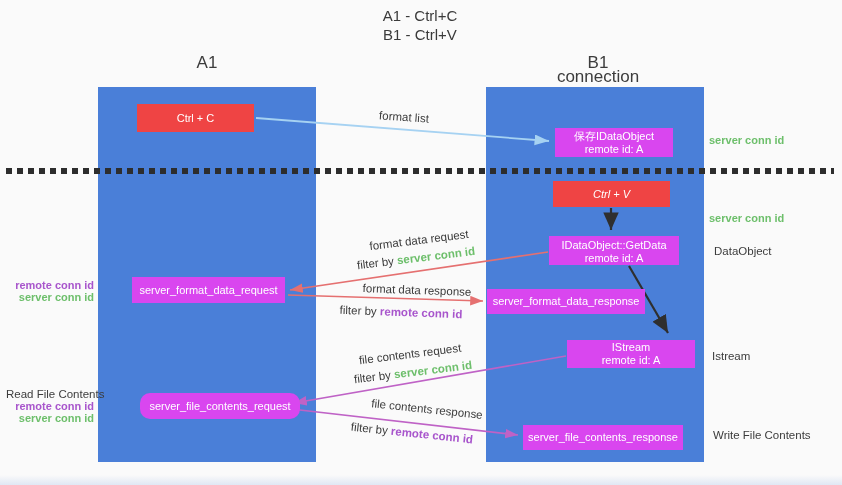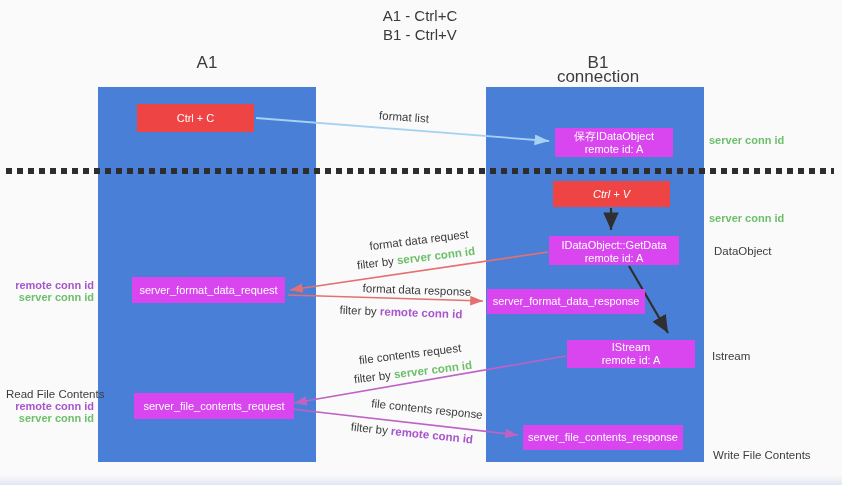--- a/index.html
+++ b/index.html
@@ -109,33 +109,33 @@
 
   <div class="box orange" style="left:132px;top:277px;width:153px;height:26px;">
     <div>server_format_data_request</div>
   </div>
 
   <div class="box orange" style="left:567px;top:340px;width:128px;height:28px;">
     <div>IStream</div>
     <div>remote id: A</div>
   </div>
 
-  <div class="box orange" style="left:134px;top:393px;width:160px;height:26px;">
+  <div class="box orange" style="left:140px;top:393px;width:160px;height:26px;border-radius:10px;">
     <div>server_file_contents_request</div>
   </div>
 
   <div class="box orange" style="left:523px;top:425px;width:160px;height:25px;align-items:center;">
     <div>server_file_contents_response</div>
   </div>
 
   <div class="side-label conn-id green-text" style="left:709px;top:134px;">server conn id</div>
   <div class="side-label conn-id green-text" style="left:709px;top:212px;">server conn id</div>
   <div class="side-label" style="left:714px;top:245px;">DataObject</div>
   <div class="side-label" style="left:712px;top:350px;">Istream</div>
-  <div class="side-label" style="left:713px;top:449px;">Write File Contents</div>
+  <div class="side-label" style="left:713px;top:429px;">Write File Contents</div>
 
   <div class="side-label right-align" style="left:8px;top:279px;width:86px;">
     <div class="conn-id purple-text">remote conn id</div>
     <div class="conn-id green-text">server conn id</div>
   </div>
   <div class="side-label right-align" style="left:6px;top:388px;width:88px;">
     <div>Read File Contents</div>
     <div class="conn-id purple-text">remote conn id</div>
     <div class="conn-id green-text">server conn id</div>
   </div>

